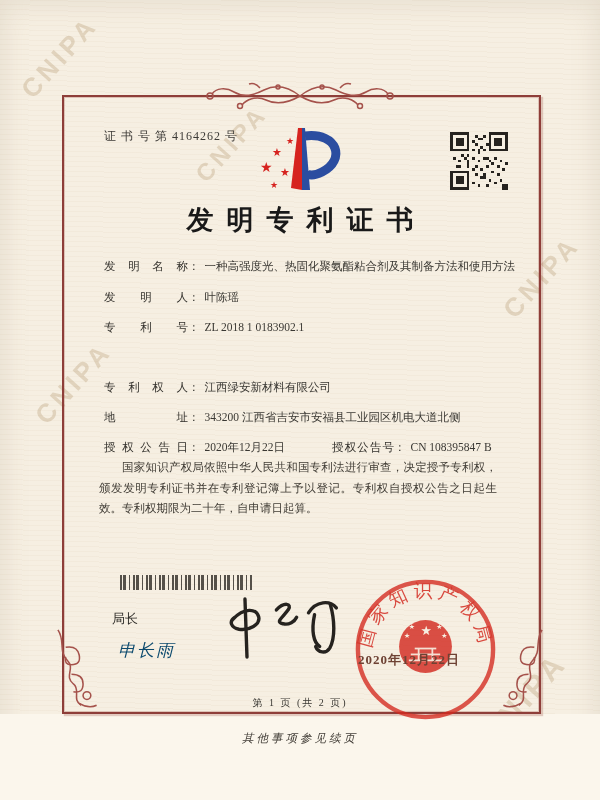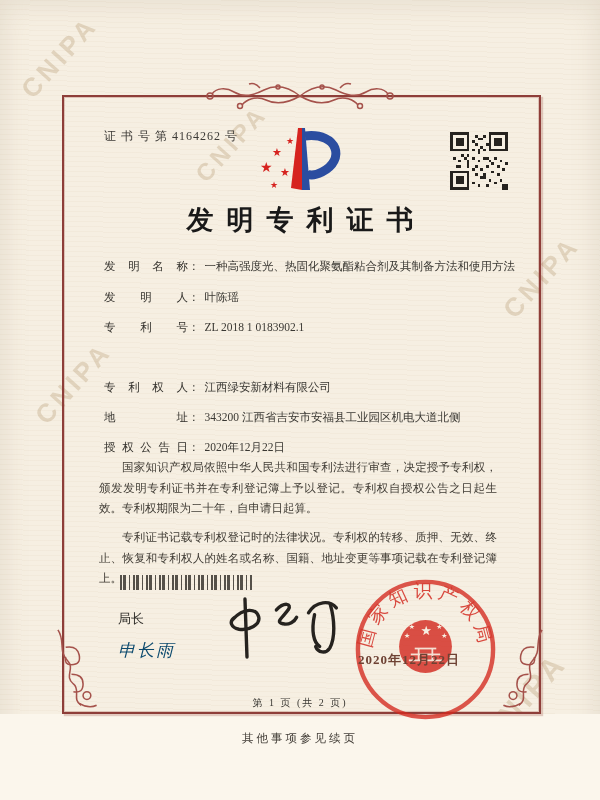--- a/index.html
+++ b/index.html
@@ -65,40 +65,40 @@
   }
   .barcode{
     position:absolute;left:120px;top:575px;width:133px;height:15px;z-index:1;
     background:repeating-linear-gradient(90deg,
       #39352f 0 2px, transparent 2px 3px,
       #39352f 3px 6px, transparent 6px 9px,
       #39352f 9px 10px, transparent 10px 13px);
     opacity:.85;
   }
   .sign-title{
-    position:absolute;left:118px;top:610px;font-size:13px;color:#2e2c28;
+    position:absolute;left:112px;top:610px;font-size:13px;color:#2e2c28;
     font-family:Liberation Serif, serif;z-index:1;
   }
   .sign-name{
     position:absolute;left:118px;top:639px;font-size:17px;color:#0c4a6e;
     font-family:"Liberation Sans","DejaVu Sans",sans-serif;letter-spacing:2px;z-index:1;font-style:italic;
   }
   .signature{position:absolute;left:205px;top:592px;width:140px;height:72px;z-index:1;transform:rotate(-2deg);}
   .seal{position:absolute;left:354px;top:578px;width:143px;height:143px;z-index:2;opacity:.92;}
   .seal-date{
     position:absolute;left:358px;top:651px;z-index:3;
     font-size:13px;letter-spacing:1px;color:#6e4234;font-weight:bold;z-index:3;
   }
   .pageno{
     position:absolute;left:0;right:0;top:696px;text-align:center;
     font-size:10px;letter-spacing:2px;color:#3a3833;z-index:1;
   }
   .footer-note{
     position:absolute;left:0;right:0;top:731px;text-align:center;
-    font-size:11.5px;letter-spacing:3px;color:#45403a;z-index:1;
+    font-size:11.5px;font-style:italic;letter-spacing:3px;color:#45403a;z-index:1;
   }
   .ornament-top{position:absolute;left:190px;top:80px;width:220px;height:32px;z-index:1;}
   .flourish{position:absolute;width:58px;height:84px;z-index:1;}
   .flourish.br{left:486px;top:627px;}
   .flourish.bl{left:56px;top:627px;transform:scaleX(-1);}
 </style>
 </head>
 <body>
 
 <div class="paper">
@@ -231,25 +231,27 @@
     <span class="flabel">专利号</span><span class="fcolon">：</span><span class="fvalue">ZL 2018 1 0183902.1</span>
   </div>
   <div class="row" style="top:380px">
     <span class="flabel">专利权人</span><span class="fcolon">：</span><span class="fvalue">江西绿安新材料有限公司</span>
   </div>
   <div class="row" style="top:410px">
     <span class="flabel">地址</span><span class="fcolon">：</span><span class="fvalue">343200 江西省吉安市安福县工业园区机电大道北侧</span>
   </div>
   <div class="row" style="top:440px">
     <span class="flabel">授权公告日</span><span class="fcolon">：</span><span class="fvalue">2020年12月22日</span>
+    <span class="grant-no">
+      <span class="flabel">授权公告号</span><span class="fcolon">：</span><span class="fvalue">CN 108395847 B</span>
+    </span>
   </div>
 
   <div class="paras">
     <p>国家知识产权局依照中华人民共和国专利法进行审查，决定授予专利权，颁发发明专利证书并在专利登记簿上予以登记。专利权自授权公告之日起生效。专利权期限为二十年，自申请日起算。</p>
-    <p>专利证书记载专利权登记时的法律状况。专利权的转移、质押、无效、终止、恢复和专利权人的姓名或名称、国籍、地址变更等事项记载在专利登记簿上。</p>
   </div>
 
   <div class="barcode"></div>
 
   <div class="sign-title">局长</div>
   <div class="sign-name">申长雨</div>
 
   <svg class="signature" viewBox="0 0 140 72">
     <g fill="none" stroke="#26231f" stroke-width="3.4" stroke-linecap="round" stroke-linejoin="round">
       <path d="M28,26 C40,14 52,16 54,24 C56,32 44,38 34,36 C26,34 24,28 30,24"></path>

